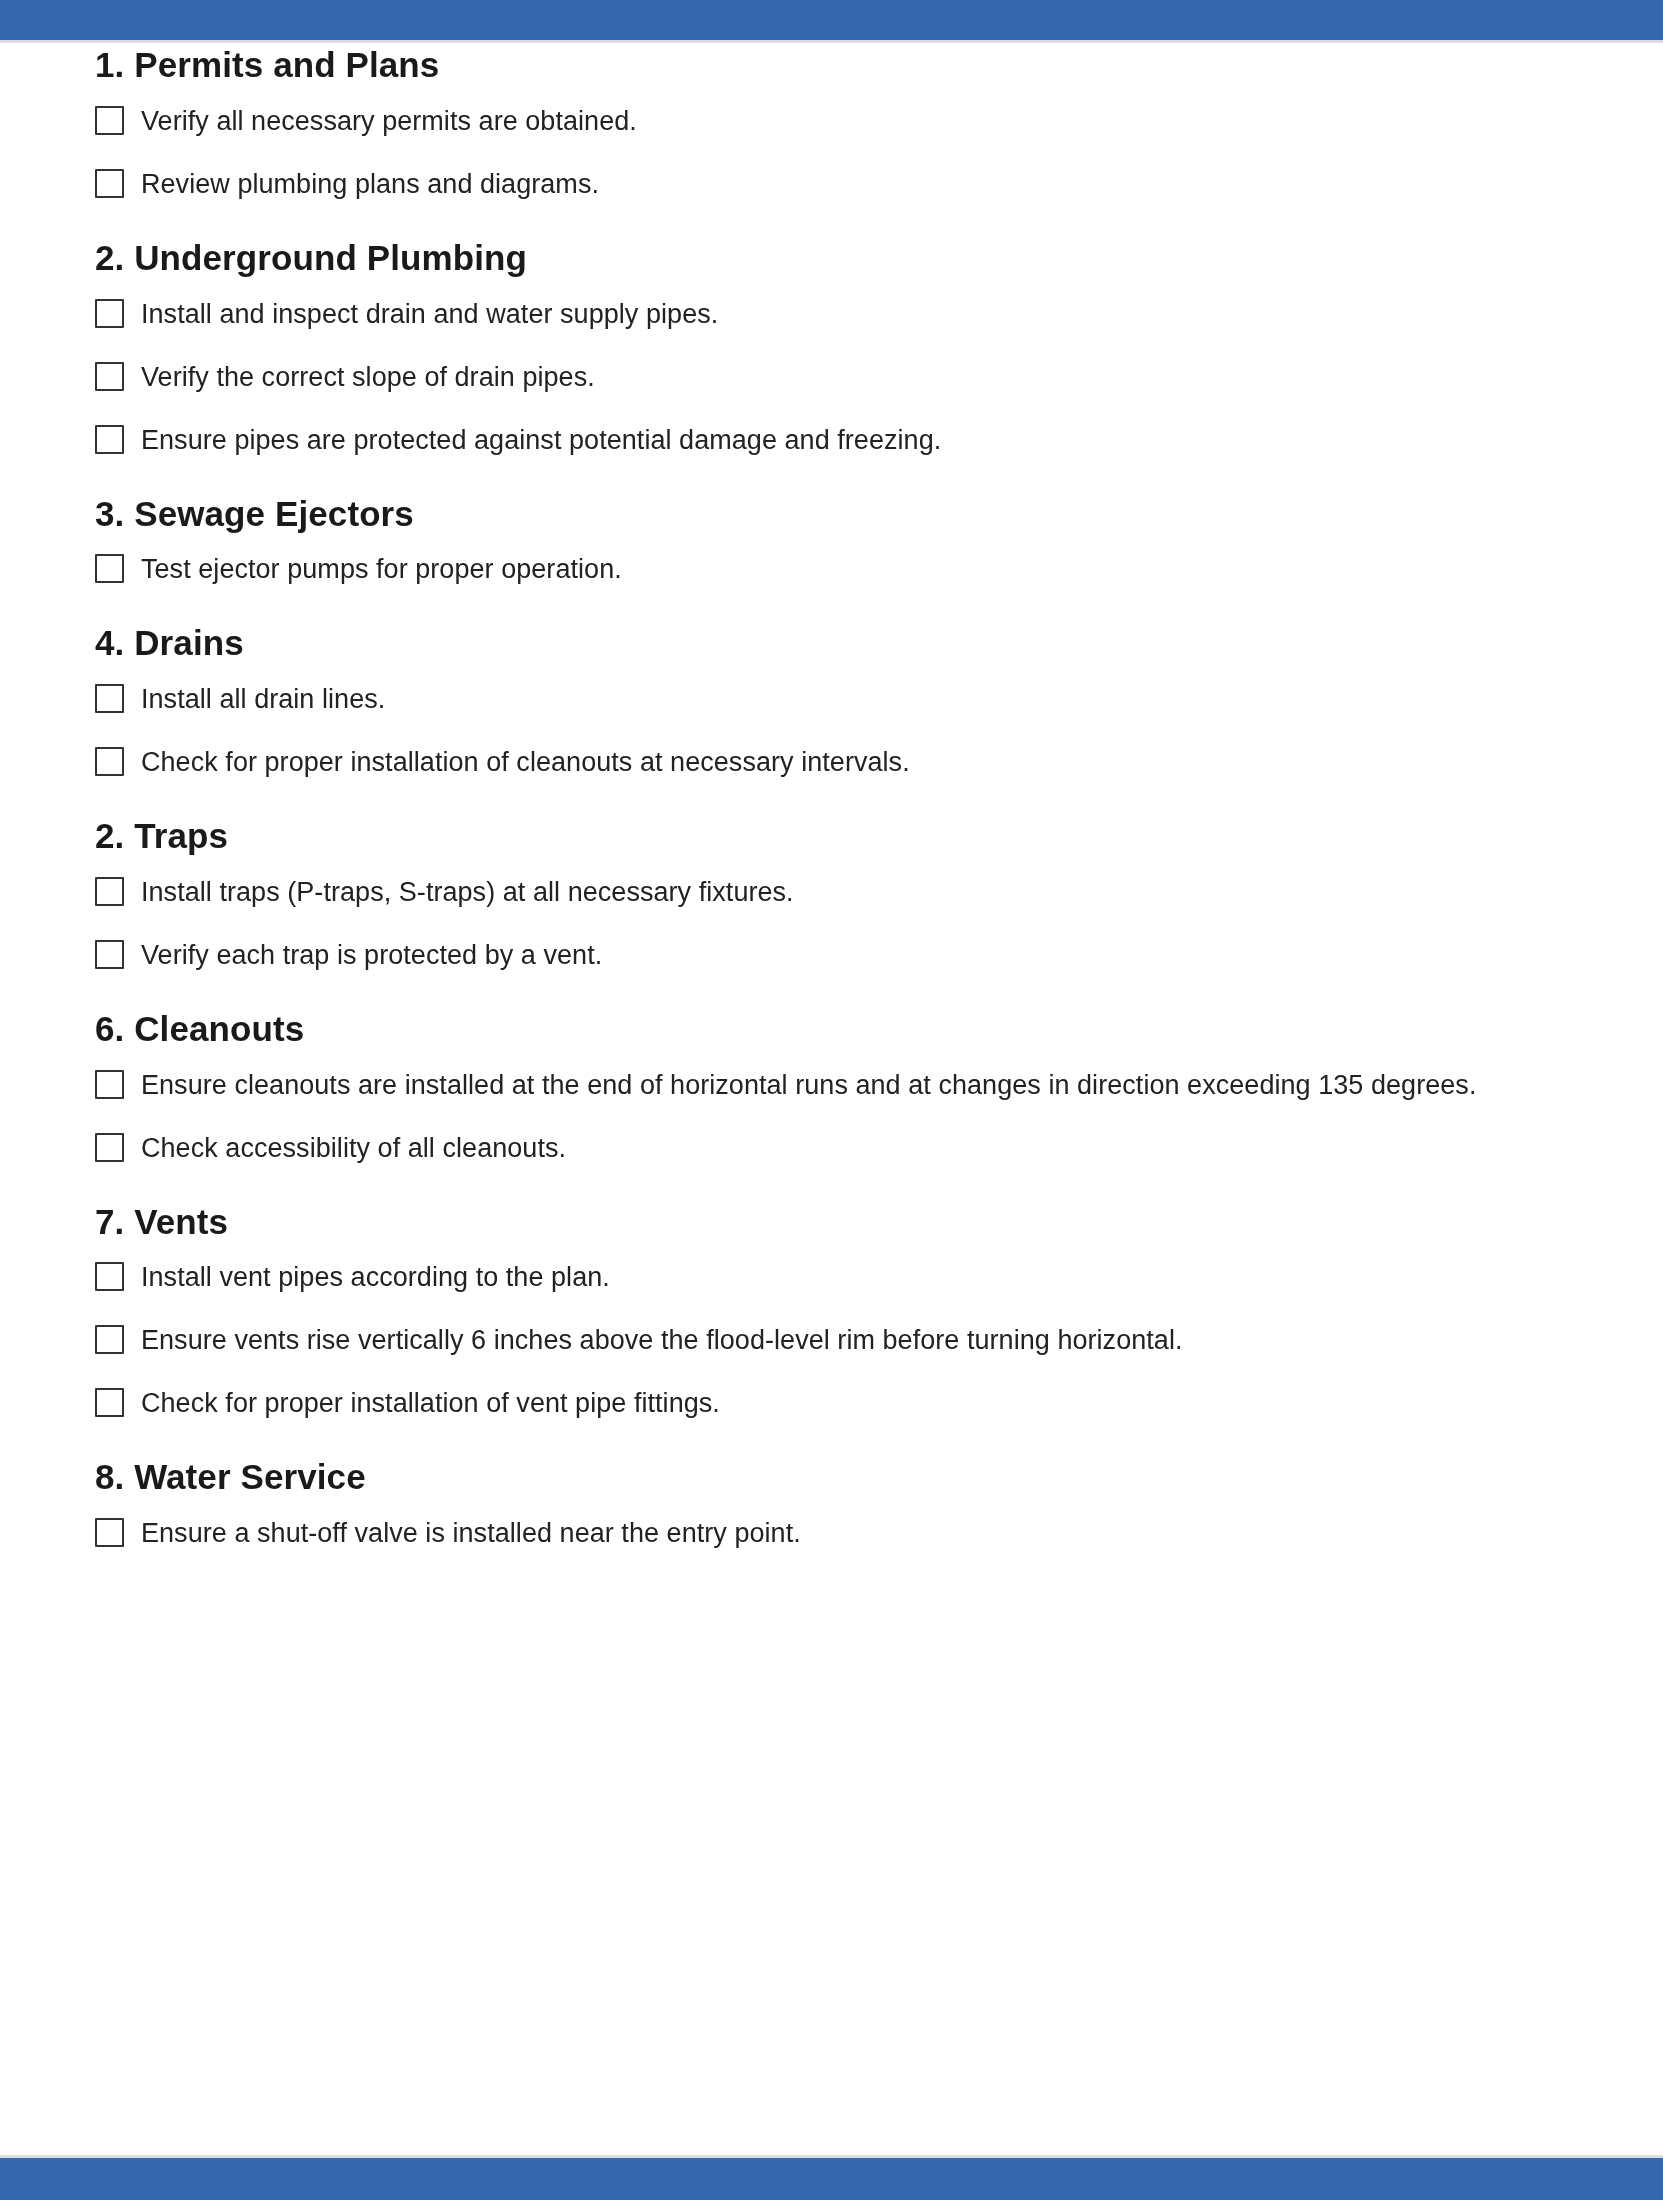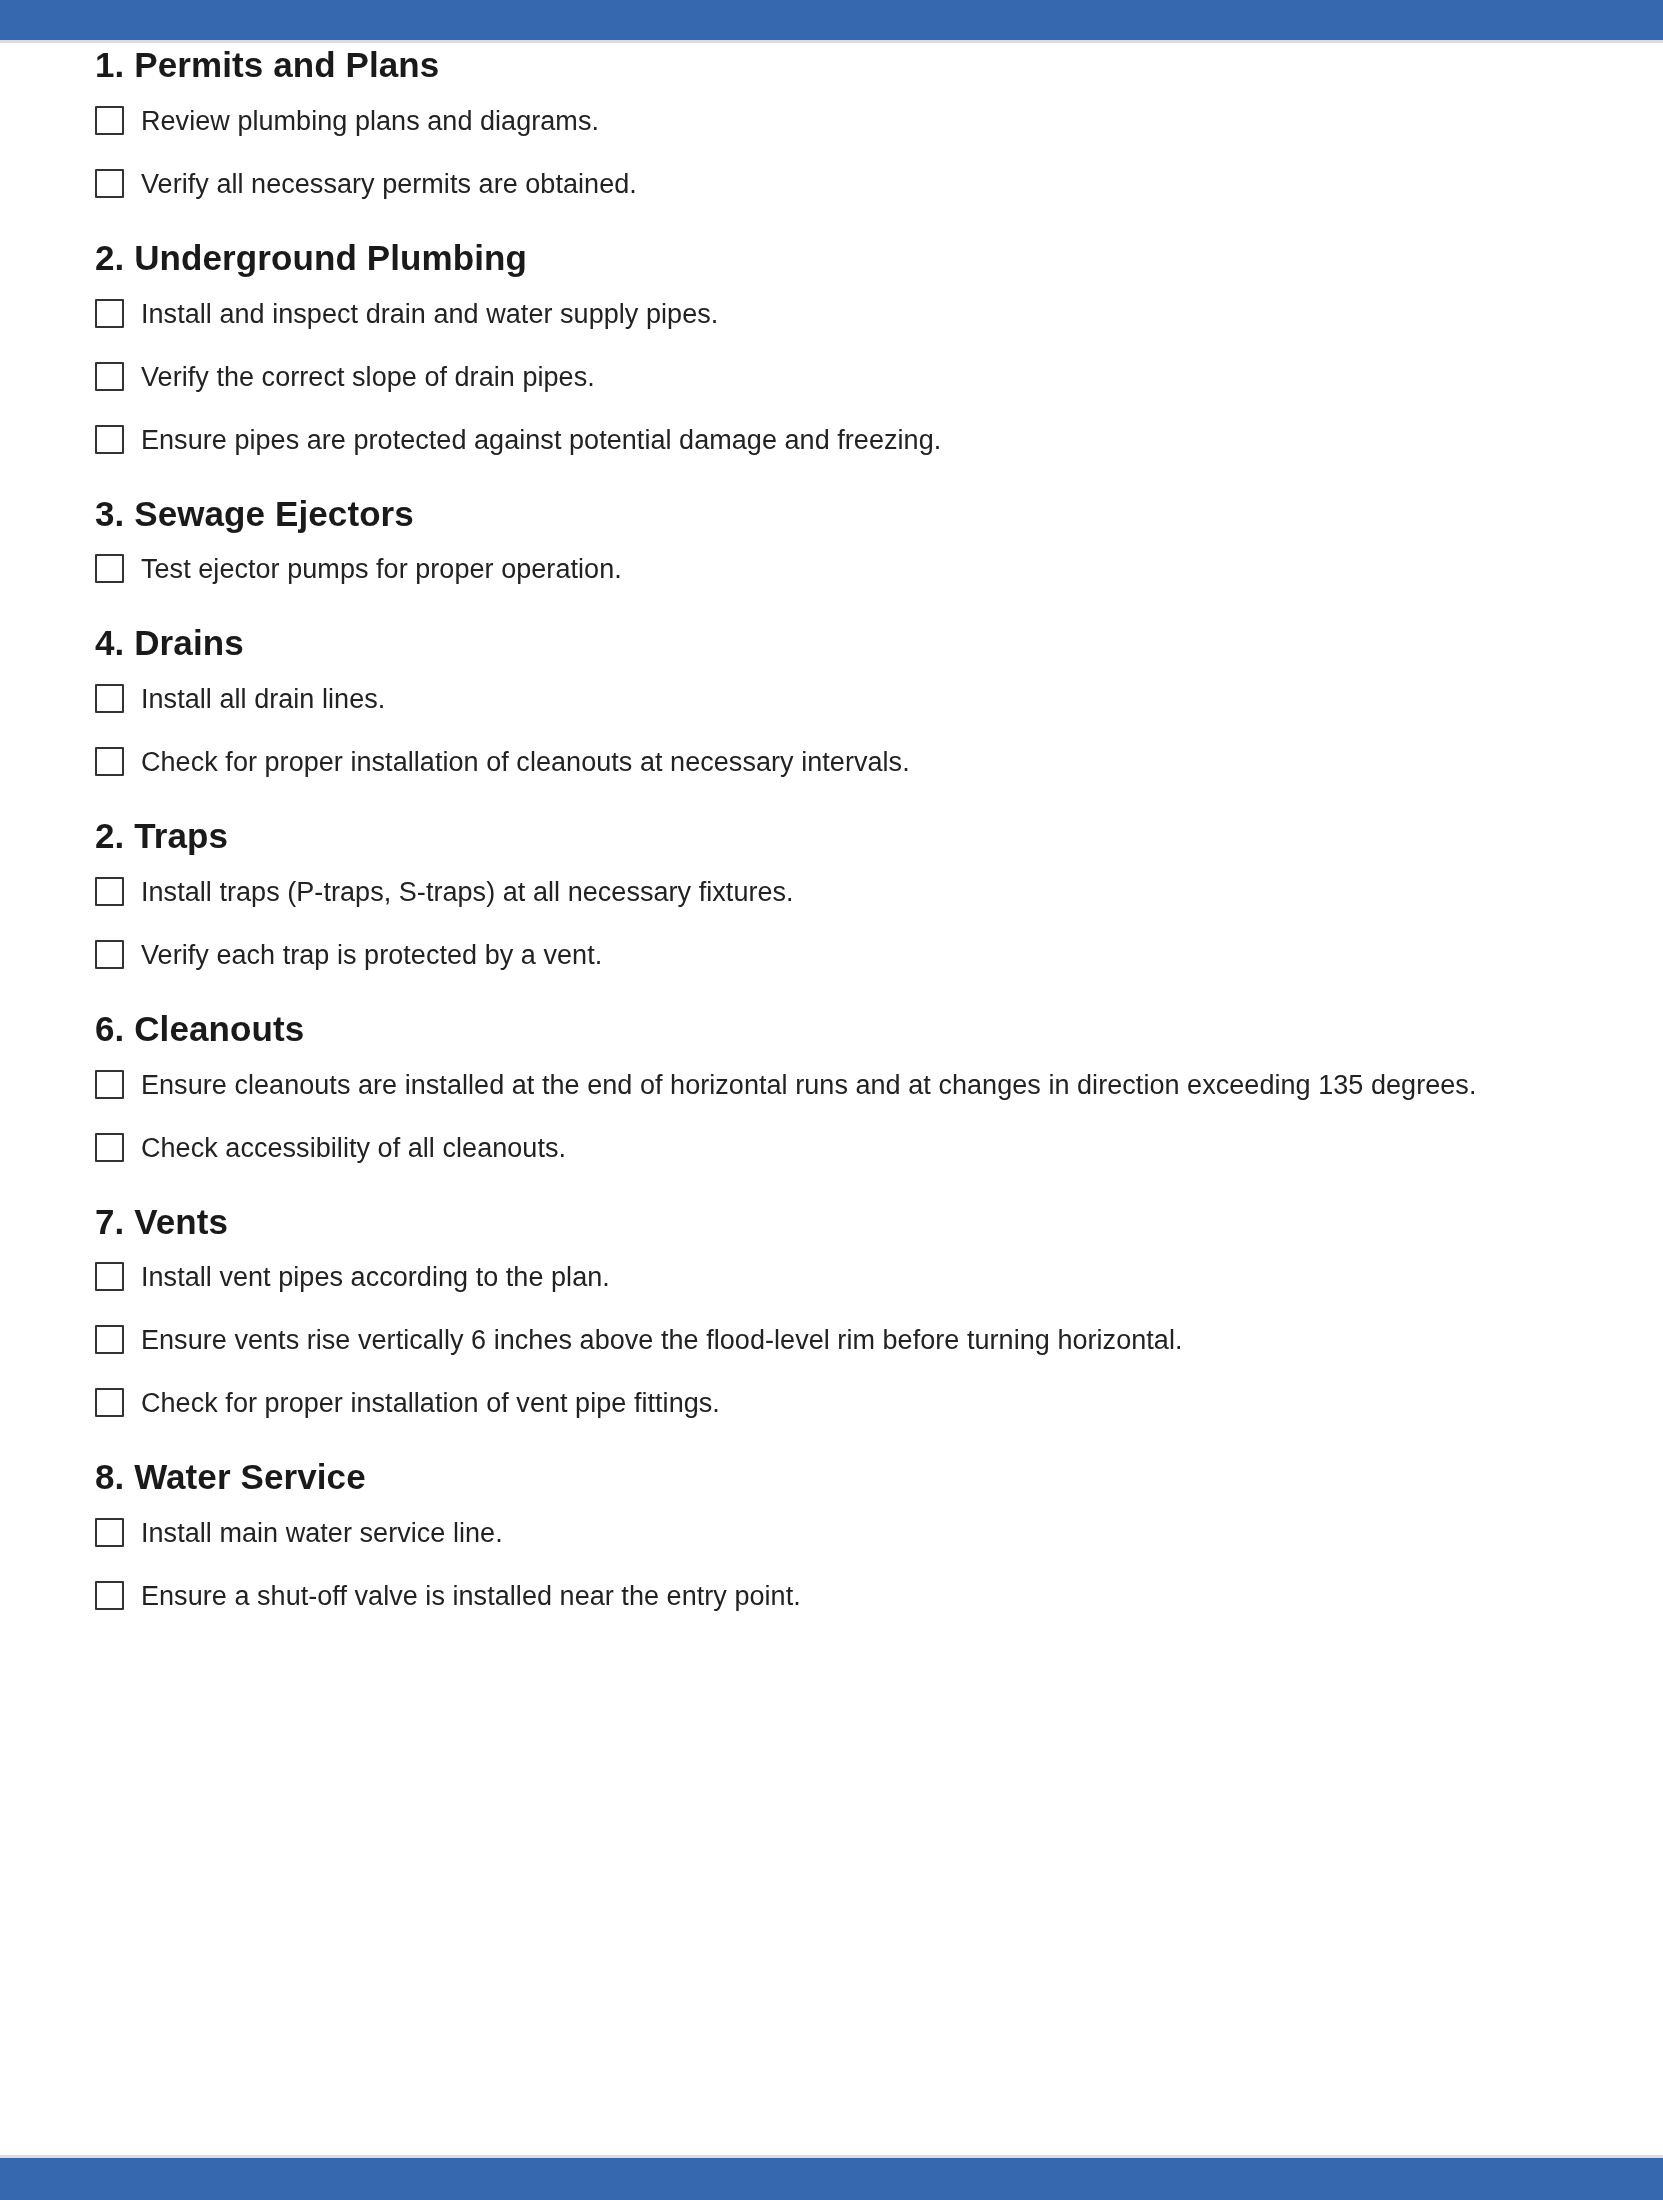--- a/index.html
+++ b/index.html
@@ -119,26 +119,26 @@
   <div class="bar-divider"></div>
 
   <div class="content">
 
     <div id="sections-root">
         <div class="section">
           <div class="section-heading">1. Permits and Plans</div>
           <ul class="items">
             <li class="check-item">
               <span class="checkbox"></span>
+              <span class="item-text">Verify all necessary permits are obtained.</span>
+            </li>
+            <li class="check-item">
+              <span class="checkbox"></span>
               <span class="item-text">Review plumbing plans and diagrams.</span>
             </li>
-            <li class="check-item">
-              <span class="checkbox"></span>
-              <span class="item-text">Verify all necessary permits are obtained.</span>
-            </li>
           </ul>
         </div>
         <div class="section">
           <div class="section-heading">2. Underground Plumbing</div>
           <ul class="items">
             <li class="check-item">
               <span class="checkbox"></span>
               <span class="item-text">Install and inspect drain and water supply pipes.</span>
             </li>
             <li class="check-item">
@@ -212,24 +212,20 @@
             </li>
             <li class="check-item">
               <span class="checkbox"></span>
               <span class="item-text">Check for proper installation of vent pipe fittings.</span>
             </li>
           </ul>
         </div>
         <div class="section">
           <div class="section-heading">8. Water Service</div>
           <ul class="items">
-            <li class="check-item">
-              <span class="checkbox"></span>
-              <span class="item-text">Install main water service line.</span>
-            </li>
             <li class="check-item">
               <span class="checkbox"></span>
               <span class="item-text">Ensure a shut-off valve is installed near the entry point.</span>
             </li>
           </ul>
         </div>
       </div>
   </div>
 
   <div class="bar-divider"></div>

